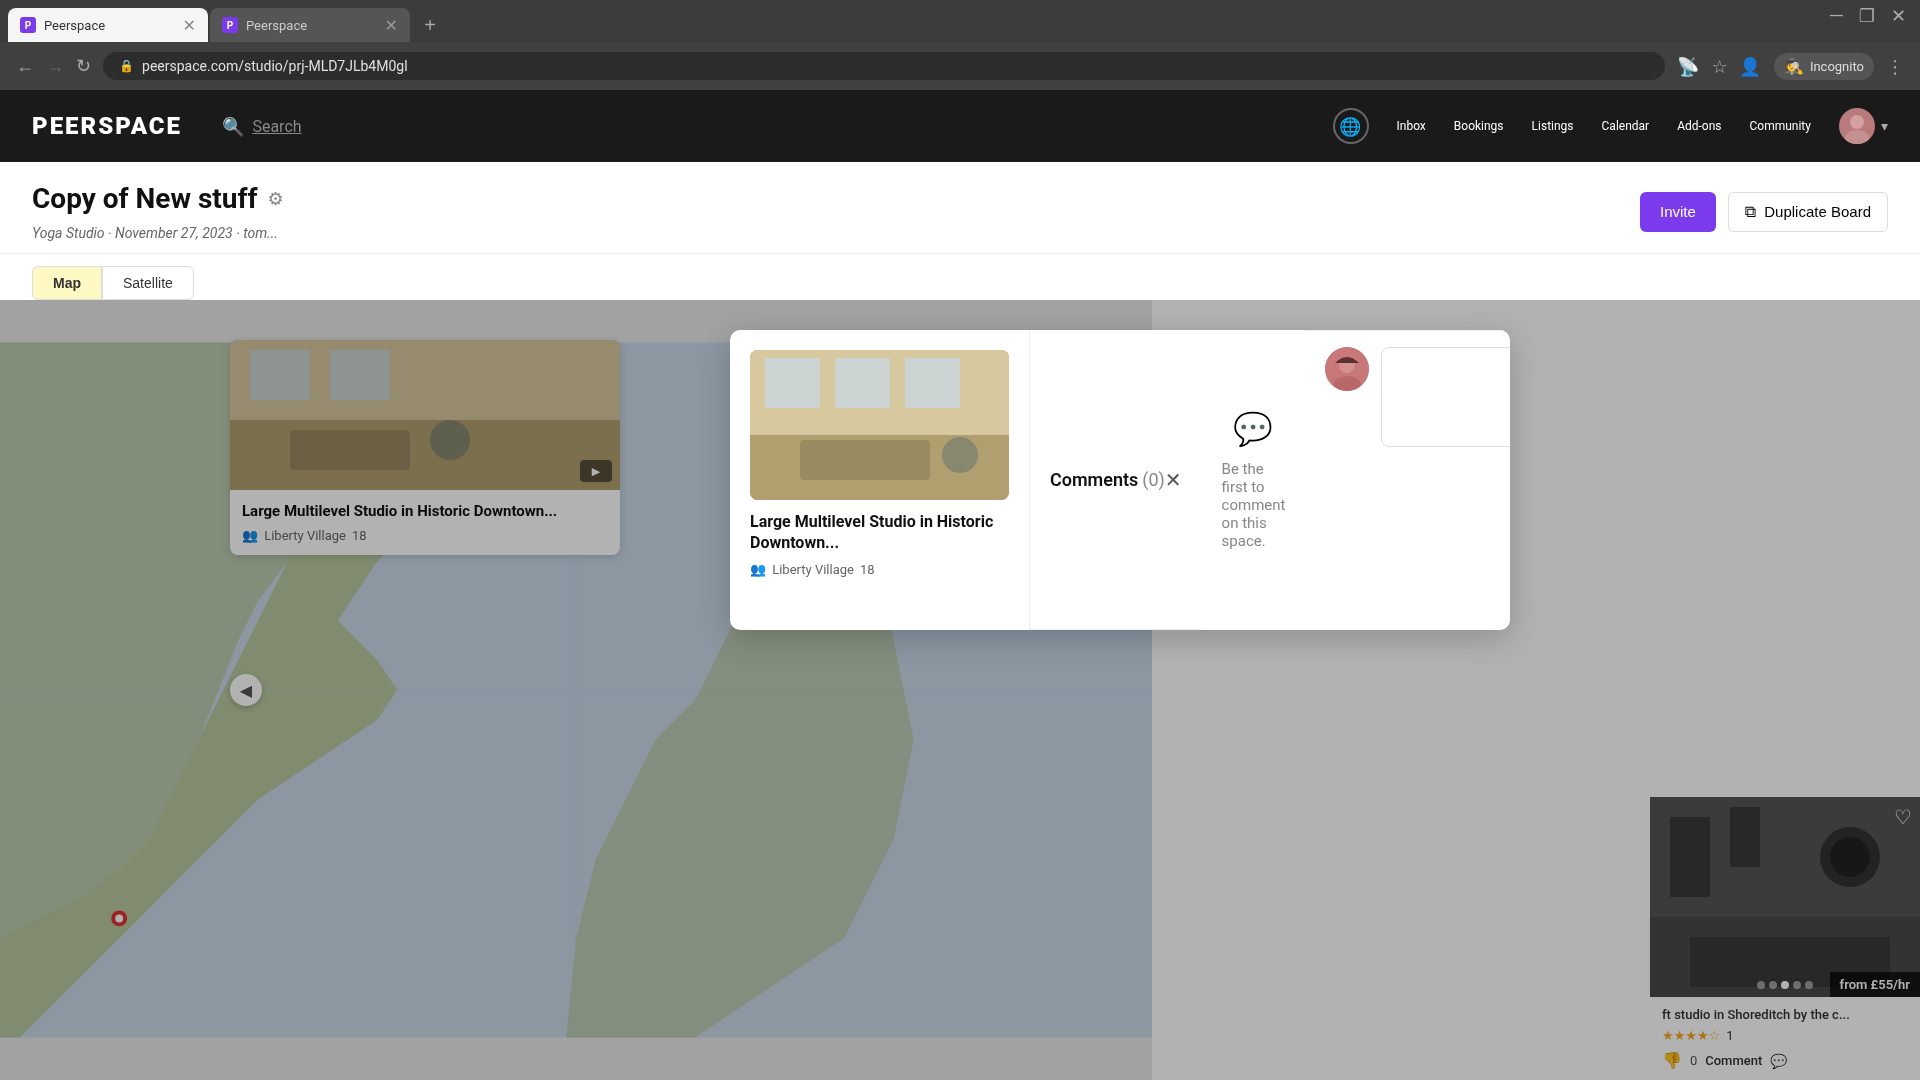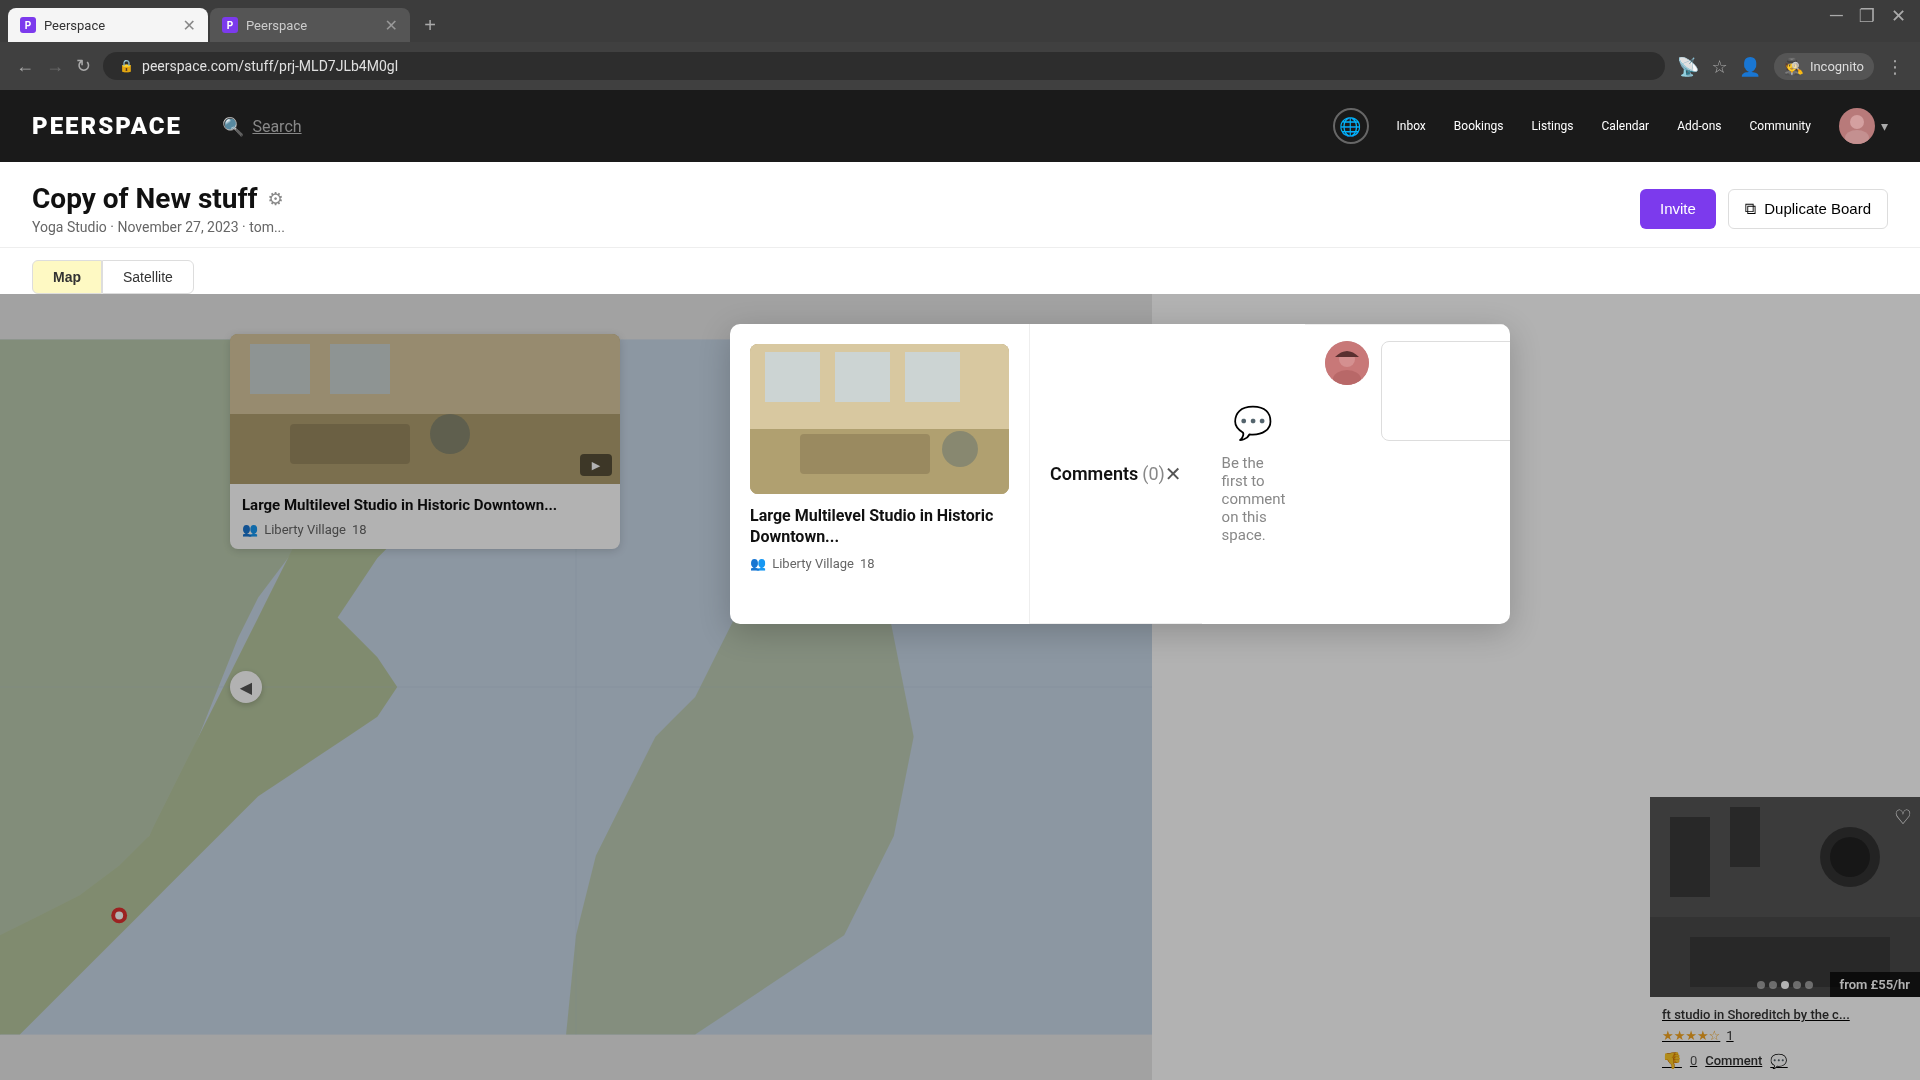--- a/index.html
+++ b/index.html
@@ -163,21 +163,21 @@
       display: flex;
       align-items: center;
       border-bottom: 1px solid #eee;
     }
     .page-title {
       font-size: 28px;
       font-weight: 700;
       color: #111;
     }
     .gear-icon { color: #888; font-size: 18px; cursor: pointer; }
-    .subtitle { color: #666; font-size: 14px; margin-top: 4px; }
+    .subtitle { color: #666; font-size: 14px; margin-top: 10px; font-style: italic; }
     .header-actions {
       margin-left: auto;
       display: flex;
       gap: 12px;
     }
     .btn-invite {
       background: #7c3aed;
       color: white;
       border: none;
       border-radius: 6px;
@@ -409,21 +409,21 @@
     </div>
     <button class="tab-add">+</button>
   </div>
 
   <div class="address-bar">
     <button class="nav-btn">←</button>
     <button class="nav-btn" style="opacity:0.4;">→</button>
     <button class="nav-btn">↻</button>
     <div class="url-bar">
       <span class="lock-icon">🔒</span>
-      <span>peerspace.com/stuff/prj-MLD7JLb4M0gl</span>
+      <span>peerspace.com/studio/prj-MLD7JLb4M0gl</span>
     </div>
     <div class="browser-actions">
       <span style="font-size:18px; cursor:pointer; color:#aaa;">📡</span>
       <span style="font-size:18px; cursor:pointer; color:#aaa;">☆</span>
       <span style="font-size:18px; cursor:pointer; color:#aaa;">👤</span>
       <div class="incognito-btn">
         <span style="font-size:16px;">🕵</span>
         <span>Incognito</span>
       </div>
       <span style="font-size:18px; cursor:pointer; color:#aaa;">⋮</span>
@@ -555,21 +555,21 @@
             <div style="position:absolute; top:8px; right:8px; color:white; font-size:20px; cursor:pointer;">♡</div>
             <div style="position:absolute; bottom:8px; left:50%; transform:translateX(-50%); display:flex; gap:4px;">
               <div style="width:8px;height:8px;border-radius:50%;background:rgba(255,255,255,0.5);"></div>
               <div style="width:8px;height:8px;border-radius:50%;background:rgba(255,255,255,0.5);"></div>
               <div style="width:8px;height:8px;border-radius:50%;background:white;"></div>
               <div style="width:8px;height:8px;border-radius:50%;background:rgba(255,255,255,0.5);"></div>
               <div style="width:8px;height:8px;border-radius:50%;background:rgba(255,255,255,0.5);"></div>
             </div>
             <div style="position:absolute; bottom:0; right:0; background:rgba(0,0,0,0.7); color:white; font-size:13px; font-weight:600; padding:5px 10px;">from £55/hr</div>
           </div>
-          <div style="background:white; padding:10px 12px;text-decoration:underline;">
+          <div style="background:white; padding:10px 12px;">
             <div style="font-size:13px; font-weight:500; color:#333; margin-bottom:6px;">ft studio in Shoreditch by the c...</div>
             <div class="rating-row">
               <span class="stars">★★★★☆</span>
               <span class="rating-count">1</span>
             </div>
             <div class="comment-row">
               <span class="thumb-icon">👎</span>
               <span style="color:#555; font-size:13px;">0</span>
               <span class="comment-link">Comment</span>
               <span class="comment-icon">💬</span>

